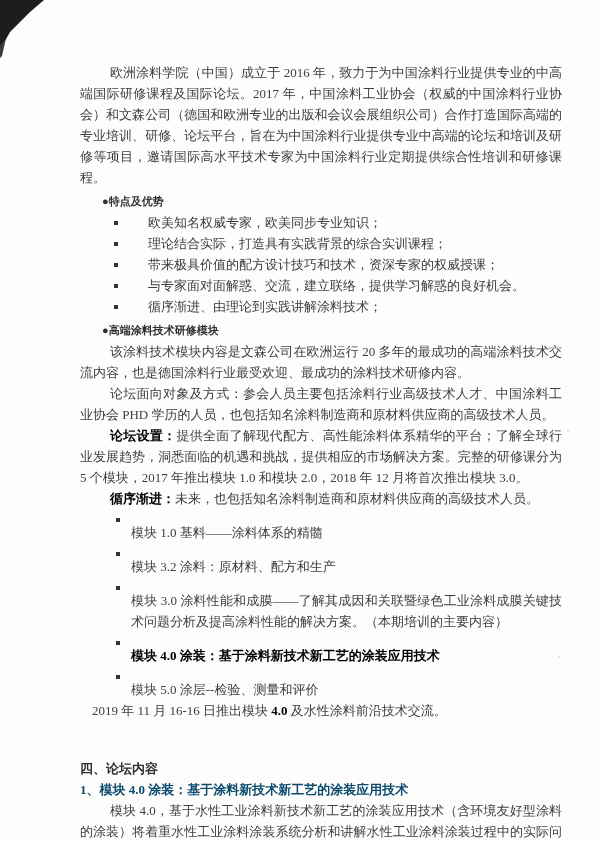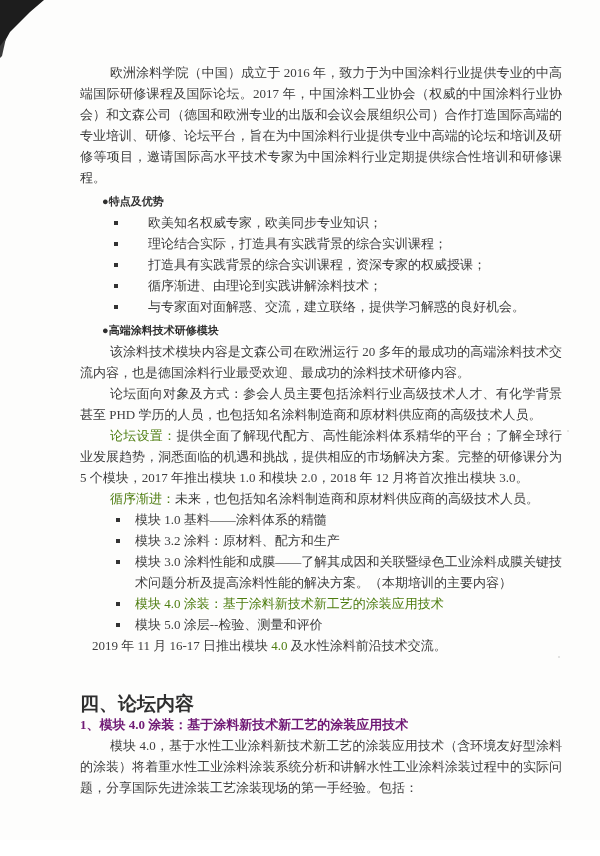--- a/index.html
+++ b/index.html
@@ -30,38 +30,38 @@
     color: #2f2f2f;
     padding-left: 22px;
     margin: 3px 0 0 0;
     font-size: 11px;
   }
   .content-label { font-weight: bold; color: #2f2f2f; padding-left: 13px; }
   ul.list { list-style: none; margin: 0; padding: 0; }
   ul.list li { display: flex; align-items: flex-start; }
   .features li { padding-left: 34px; }
   .features .li-text { padding-left: 30px; }
-  .modules li { padding-left: 36px; }
+  .modules li { padding-left: 36px; flex-direction: column; }
   .modules .li-text { padding-left: 15px; }
   .sq {
     flex: 0 0 auto;
     width: 4px; height: 4px;
     background: #333;
     margin-top: 9px;
   }
   .li-text { flex: 1 1 auto; }
-  .bold-item .li-text, b { font-weight: normal; color: #4d7c0f; }
+  .bold-item .li-text, b { font-weight: bold; color: #000000; }
   .schedule-line { padding-left: 12px; }
   .section-heading {
     font-weight: bold; color: #2f2f2f;
     margin: 37px 0 0 0; padding: 0;
-    font-size: 19px;
+    font-size: 13px;
   }
   .sub-heading {
-    font-weight: bold; color: #701a75;
+    font-weight: bold; color: #0c4a6e;
     margin: 0; padding: 0;
     font-size: 13px;
   }
 </style>
 </head>
 <body>
 
 <div class="page">
 
   <svg class="corner-mark" width="70" height="62" viewBox="0 0 70 62">
@@ -83,37 +83,37 @@
       <li>
         <span class="sq"></span>
         <span class="li-text">欧美知名权威专家，欧美同步专业知识；</span>
       </li>
       <li>
         <span class="sq"></span>
         <span class="li-text">理论结合实际，打造具有实践背景的综合实训课程；</span>
       </li>
       <li>
         <span class="sq"></span>
-        <span class="li-text">打造具有实践背景的综合实训课程，资深专家的权威授课；</span>
+        <span class="li-text">带来极具价值的配方设计技巧和技术，资深专家的权威授课；</span>
+      </li>
+      <li>
+        <span class="sq"></span>
+        <span class="li-text">与专家面对面解惑、交流，建立联络，提供学习解惑的良好机会。</span>
       </li>
       <li>
         <span class="sq"></span>
         <span class="li-text">循序渐进、由理论到实践讲解涂料技术；</span>
-      </li>
-      <li>
-        <span class="sq"></span>
-        <span class="li-text">与专家面对面解惑、交流，建立联络，提供学习解惑的良好机会。</span>
       </li>
     </ul>
 
     <p class="heading">●高端涂料技术研修模块</p>
 
     <p class="body-para">该涂料技术模块内容是文森公司在欧洲运行 20 多年的最成功的高端涂料技术交流内容，也是德国涂料行业最受欢迎、最成功的涂料技术研修内容。</p>
 
-    <p class="body-para">论坛面向对象及方式：参会人员主要包括涂料行业高级技术人才、有化学背景甚至 PHD 学历的人员，也包括知名涂料制造商和原材料供应商的高级技术人员。</p>
+    <p class="body-para">论坛面向对象及方式：参会人员主要包括涂料行业高级技术人才、中国涂料工业协会 PHD 学历的人员，也包括知名涂料制造商和原材料供应商的高级技术人员。</p>
 
     <p class="body-para"><b>论坛设置：</b><span>提供全面了解现代配方、高性能涂料体系精华的平台；了解全球行业发展趋势，洞悉面临的机遇和挑战，提供相应的市场解决方案。完整的研修课分为 5 个模块，2017 年推出模块 1.0 和模块 2.0，2018 年 12 月将首次推出模块 3.0。</span></p>
 
     <p class="body-para"><b>循序渐进：</b><span>未来，也包括知名涂料制造商和原材料供应商的高级技术人员。</span></p>
 
 
     <ul class="list modules">
       <li>
         <span class="sq"></span>
         <span class="li-text">模块 1.0 基料——涂料体系的精髓</span>
@@ -129,21 +129,21 @@
       <li class="bold-item">
         <span class="sq"></span>
         <span class="li-text">模块 4.0 涂装：基于涂料新技术新工艺的涂装应用技术</span>
       </li>
       <li>
         <span class="sq"></span>
         <span class="li-text">模块 5.0 涂层--检验、测量和评价</span>
       </li>
     </ul>
 
-    <p class="schedule-line"><span>2019 年 11 月 16-17 日推出模块 </span><b>4.0</b><span> 及水性涂料前沿技术交流。</span></p>
+    <p class="schedule-line"><span>2019 年 11 月 16-16 日推出模块 </span><b>4.0</b><span> 及水性涂料前沿技术交流。</span></p>
 
     <p class="section-heading">四、论坛内容</p>
 
     <p class="sub-heading">1、模块 4.0 涂装：基于涂料新技术新工艺的涂装应用技术</p>
 
     <p class="body-para">模块 4.0，基于水性工业涂料新技术新工艺的涂装应用技术（含环境友好型涂料的涂装）将着重水性工业涂料涂装系统分析和讲解水性工业涂料涂装过程中的实际问题，分享国际先进涂装工艺涂装现场的第一手经验。包括：</p>
 
   </div>
 </div>
 

